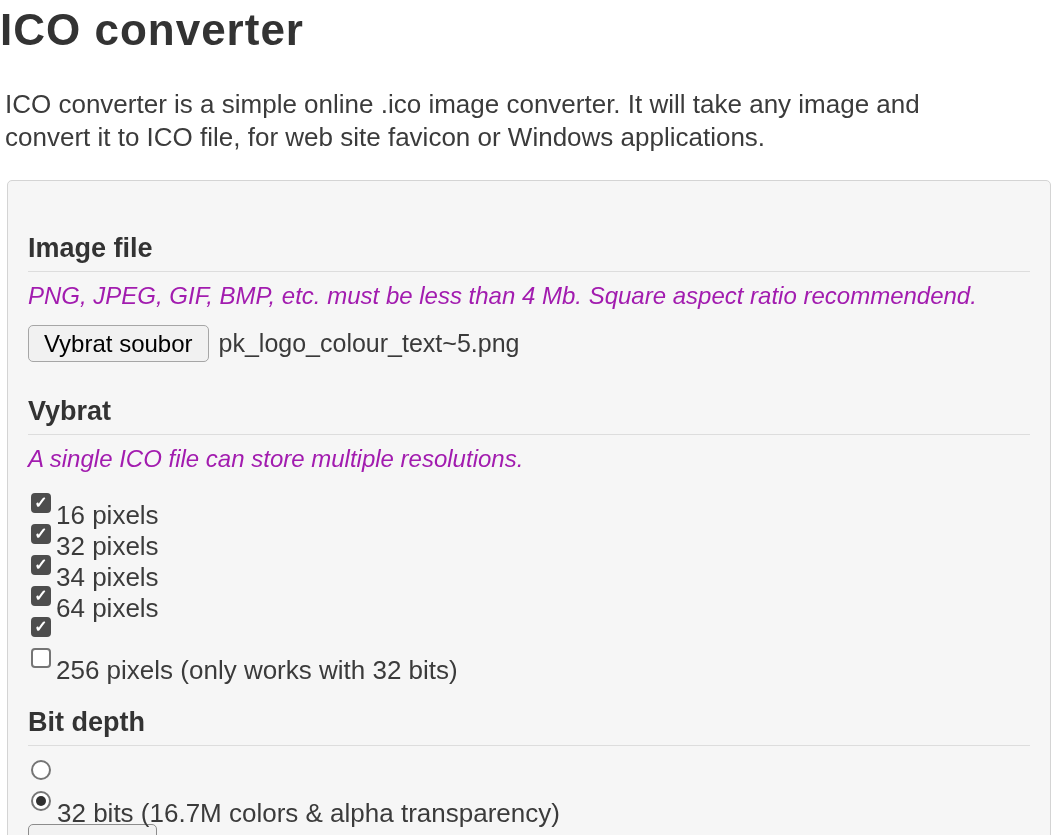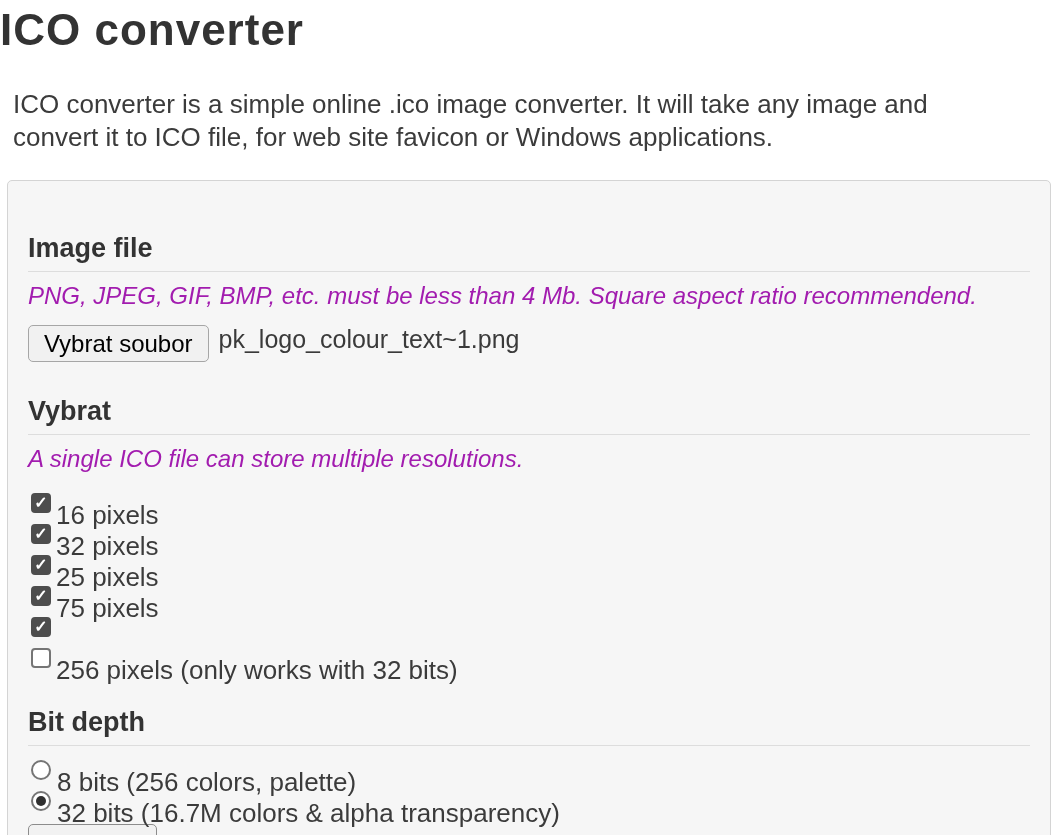--- a/index.html
+++ b/index.html
@@ -16,21 +16,21 @@
   h1.page-title {
     margin: 4px 0 0 0;
     font-size: 44px;
     line-height: 52px;
     font-weight: 700;
     text-align: left;
     color: var(--heading, #333333);
     letter-spacing: 1px;
   }
   p.description {
-    margin: 32px 0 0 13px;
+    margin: 32px 0 0 5px;
     font-size: 26px;
     line-height: 33px;
     max-width: 1005px;
     color: var(--text, #3b3b3b);
   }
   .panel {
     margin: 26px 7px 0 7px;
     background: var(--panel-bg, #f6f6f6);
     border: 1px solid var(--panel-border, #d4d4d4);
     border-radius: 5px;
@@ -49,20 +49,21 @@
   p.hint {
     margin: 9px 0 0 0;
     font-style: italic;
     font-size: 24px;
     line-height: 30px;
     color: #a21caf;
   }
   .file-row {
     margin-top: 14px;
     display: flex;
+    align-items: center;
   }
   .file-button {
     font-family: "Liberation Sans", sans-serif;
     font-size: 24px;
     line-height: 29px;
     padding: 3px 15px;
     color: #000000;
     background: var(--button-bg, #f1f1f1);
     border: 1px solid #a6a6a6;
     border-radius: 5px;
@@ -143,21 +144,21 @@
   <h1 class="page-title">ICO converter</h1>
   <p class="description">ICO converter is a simple online .ico image converter. It will take any image and convert it to ICO file, for web site favicon or Windows applications.</p>
 
   <form class="panel">
 
     <section class="section">
       <h2 class="section-heading">Image file</h2>
       <p class="hint">PNG, JPEG, GIF, BMP, etc. must be less than 4 Mb. Square aspect ratio recommendend.</p>
       <div class="file-row">
         <button type="button" class="file-button">Vybrat soubor</button>
-        <span class="file-name">pk_logo_colour_text~1.png</span>
+        <span class="file-name">pk_logo_colour_text~5.png</span>
       </div>
     </section>
 
     <section class="section">
       <h2 class="section-heading">Vybrat</h2>
       <p class="hint">A single ICO file can store multiple resolutions.</p>
       <div class="option-list">
           <div class="option-row">
             <span class="checkbox checked">
               <span class="checkmark">✓</span>
@@ -167,46 +168,45 @@
           <div class="option-row">
             <span class="checkbox checked">
               <span class="checkmark">✓</span>
             </span>
             <span class="option-label">32 pixels</span>
           </div>
           <div class="option-row">
             <span class="checkbox checked">
               <span class="checkmark">✓</span>
             </span>
-            <span class="option-label">25 pixels</span>
-          </div>
-          <div class="option-row">
-            <span class="checkbox checked">
-              <span class="checkmark">✓</span>
-            </span>
-            <span class="option-label">75 pixels</span>
+            <span class="option-label">34 pixels</span>
+          </div>
+          <div class="option-row">
+            <span class="checkbox checked">
+              <span class="checkmark">✓</span>
+            </span>
+            <span class="option-label">64 pixels</span>
           </div>
           <div class="option-row">
             <span class="checkbox checked">
               <span class="checkmark">✓</span>
             </span>
           </div>
           <div class="option-row">
             <span class="checkbox"></span>
             <span class="option-label">256 pixels (only works with 32 bits)</span>
           </div>
         </div>
     </section>
 
     <section class="section">
       <h2 class="section-heading">Bit depth</h2>
       <div class="option-list radio-list">
           <div class="option-row">
             <span class="radio"></span>
-            <span class="option-label">8 bits (256 colors, palette)</span>
           </div>
           <div class="option-row">
             <span class="radio selected">
               <span class="radio-dot"></span>
             </span>
             <span class="option-label">32 bits (16.7M colors &amp; alpha transparency)</span>
           </div>
         </div>
     </section>
 

